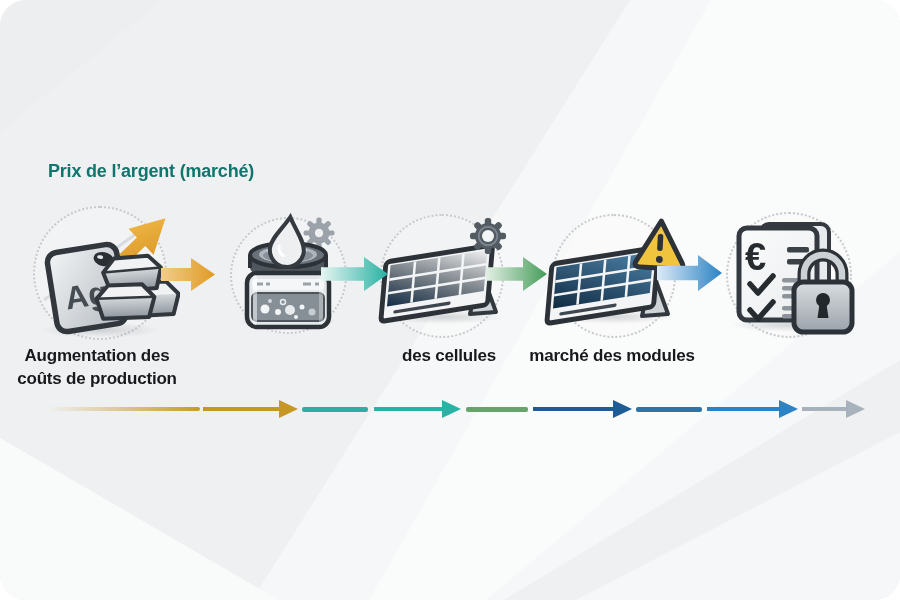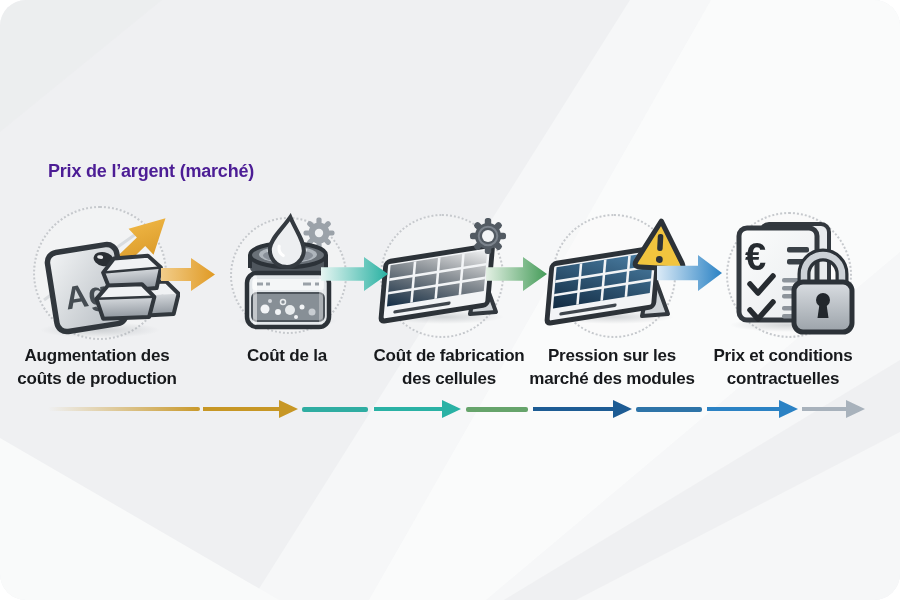--- a/index.html
+++ b/index.html
@@ -5,21 +5,21 @@
   html,body{margin:0;padding:0;background:#ffffff;}
   body{width:900px;height:600px;overflow:hidden;font-family:"Liberation Sans","DejaVu Sans",sans-serif;}
   .canvas{position:relative;width:900px;height:600px;background:#eff0f2;border-radius:26px;overflow:hidden;}
   .bgshape{position:absolute;inset:0;pointer-events:none;}
   .bg1{background:#f6f7f8;clip-path:polygon(70% 0,100% 0,100% 100%,28% 100%);}
   .bg2{background:#fafbfb;clip-path:polygon(79% 0,100% 0,100% 42%,54% 100%,41% 100%);opacity:.85;}
   .bg3{background:#f9fafa;clip-path:polygon(0 73%,31% 100%,0 100%);}
   .bg4{background:#ebedee;clip-path:polygon(0 0,18% 0,0 22%);opacity:.7;}
   .bg5{background:#e9ebec;clip-path:polygon(56% 100%,100% 60%,100% 72%,64% 100%);opacity:.55;}
 
-  .title{position:absolute;left:48px;top:161px;font-size:18px;font-weight:bold;color:#4c1d95;letter-spacing:-.2px;}
+  .title{position:absolute;left:48px;top:161px;font-size:18px;font-weight:bold;color:#0f766e;letter-spacing:-.2px;}
 
   .dotcircle{position:absolute;border:2px dotted #c6c9cd;border-radius:50%;background:rgba(248,249,250,.35);}
   .c1{left:33px;top:206px;width:130px;height:130px;}
   .c2{left:230px;top:217px;width:113px;height:113px;}
   .c3{left:380px;top:214px;width:120px;height:120px;}
   .c4{left:552px;top:214px;width:120px;height:120px;}
   .c5{left:726px;top:212px;width:122px;height:122px;}
 
   .shadow{position:absolute;border-radius:50%;background:radial-gradient(closest-side,rgba(148,154,160,.38),rgba(148,154,160,0));}
   .sh1{left:40px;top:322px;width:120px;height:16px;}
@@ -255,33 +255,26 @@
   <div class="conn a1" style="background: linear-gradient(90deg, rgb(242, 205, 138), rgb(224, 154, 36));"></div>
   <div class="conn a2" style="background: linear-gradient(90deg, rgb(230, 245, 242), rgb(40, 177, 162));"></div>
   <div class="conn a3" style="background: linear-gradient(90deg, rgb(227, 240, 228), rgb(69, 156, 89));"></div>
   <div class="conn a4" style="background: linear-gradient(90deg, rgb(220, 235, 247), rgb(42, 130, 196));"></div>
 
   <div class="label l1">
     <span>Augmentation des</span>
     <span>coûts de production</span>
   </div>
   <div class="label l2">
-    <span>Coût de la</span>
   </div>
   <div class="label l3">
-    <span>Coût de fabrication</span>
     <span>des cellules</span>
   </div>
   <div class="label l4">
-    <span>Pression sur les</span>
     <span>marché des modules</span>
-  </div>
-  <div class="label l5">
-    <span>Prix et conditions</span>
-    <span>contractuelles</span>
   </div>
 
   <div>
     <div class="t0" style="background: linear-gradient(90deg, rgba(201, 153, 43, 0), rgb(201, 153, 43));"></div>
     <div class="tl-arrow t1" style="background: rgb(199, 151, 38);"></div>
     <div class="tl-bar t2" style="background: rgb(47, 173, 162);"></div>
     <div class="tl-arrow t3" style="background: rgb(42, 178, 165);"></div>
     <div class="tl-bar t4" style="background: rgb(102, 164, 107);"></div>
     <div class="tl-arrow t5" style="background: rgb(29, 92, 148);"></div>
     <div class="tl-bar t6" style="background: rgb(46, 116, 168);"></div>

